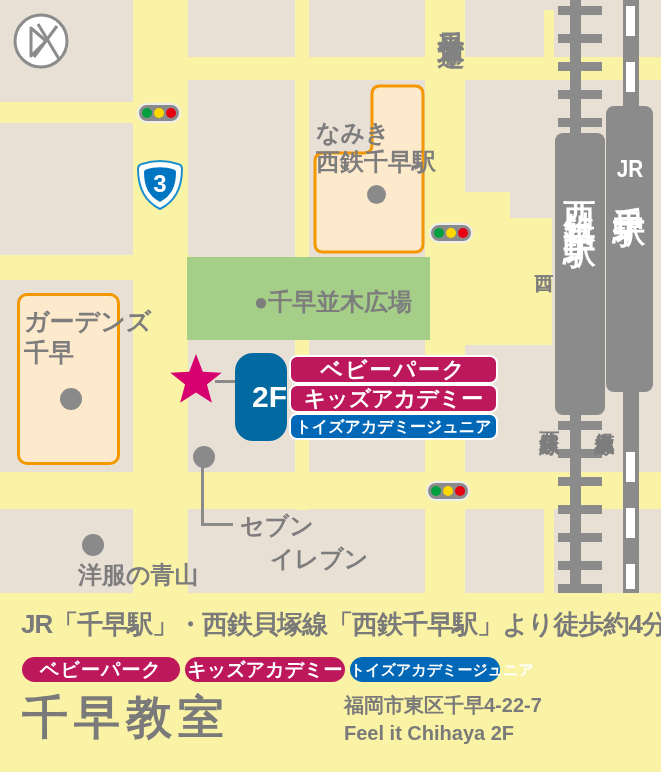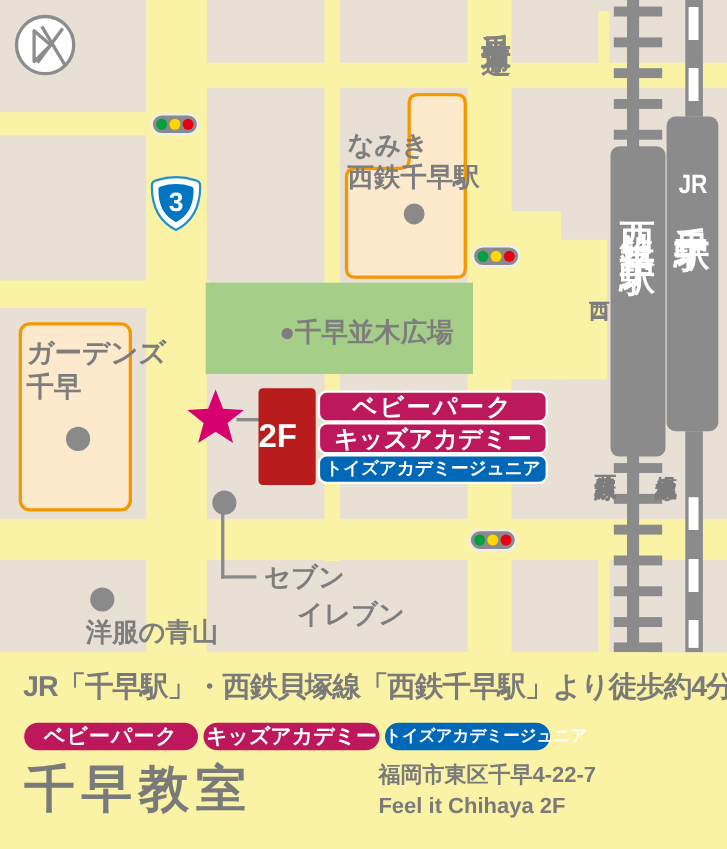--- a/index.html
+++ b/index.html
@@ -28,22 +28,22 @@
     writing-mode:vertical-rl;text-orientation:upright;color:#ffffff;font-weight:bold;
     font-size:32px;letter-spacing:9px;white-space:nowrap;}
   .jr-prefix{text-combine-upright:all;font-size:24px;letter-spacing:0;}
   
   .tlight{position:absolute;width:40px;height:16px;background:#8a8a8a;border:2px solid #eeeeee;
     border-radius:10px;display:flex;align-items:center;justify-content:center;gap:2px;box-sizing:content-box;}
   .tlight span{width:10px;height:10px;border-radius:50%;display:block;}
   .tl-g{background:#00a040;} .tl-y{background:#ffd800;} .tl-r{background:#e60012;}
   
   .star-svg{position:absolute;left:168px;top:353px;}
-  .floor-box{position:absolute;left:235px;top:353px;width:52px;height:88px;background:#b91c1c;
-    border-radius:4px;color:#fff;font-weight:bold;font-size:30px;text-align:left;line-height:88px;}
+  .floor-box{position:absolute;left:235px;top:353px;width:52px;height:88px;background:#0369a1;
+    border-radius:18px;color:#fff;font-weight:bold;font-size:30px;text-align:right;line-height:88px;}
   .brand-row{position:absolute;left:289px;width:209px;box-sizing:border-box;border:2px solid #ffffff;
     border-radius:8px;color:#ffffff;font-weight:bold;text-align:center;white-space:nowrap;}
   .bg-pink{background:#be185d;} .bg-green{background:#be185d;} .bg-blue{background:#0068b7;}
   
   #legend{position:absolute;left:0;top:593px;width:588px;height:179px;background:#faf3a5;}
   .badge{position:absolute;height:25px;border-radius:13px;color:#fff;font-weight:bold;
     text-align:center;line-height:25px;white-space:nowrap;}
   .gray-text{color:#7a7a7a;font-weight:bold;white-space:nowrap;}
 </style>
 </head>

